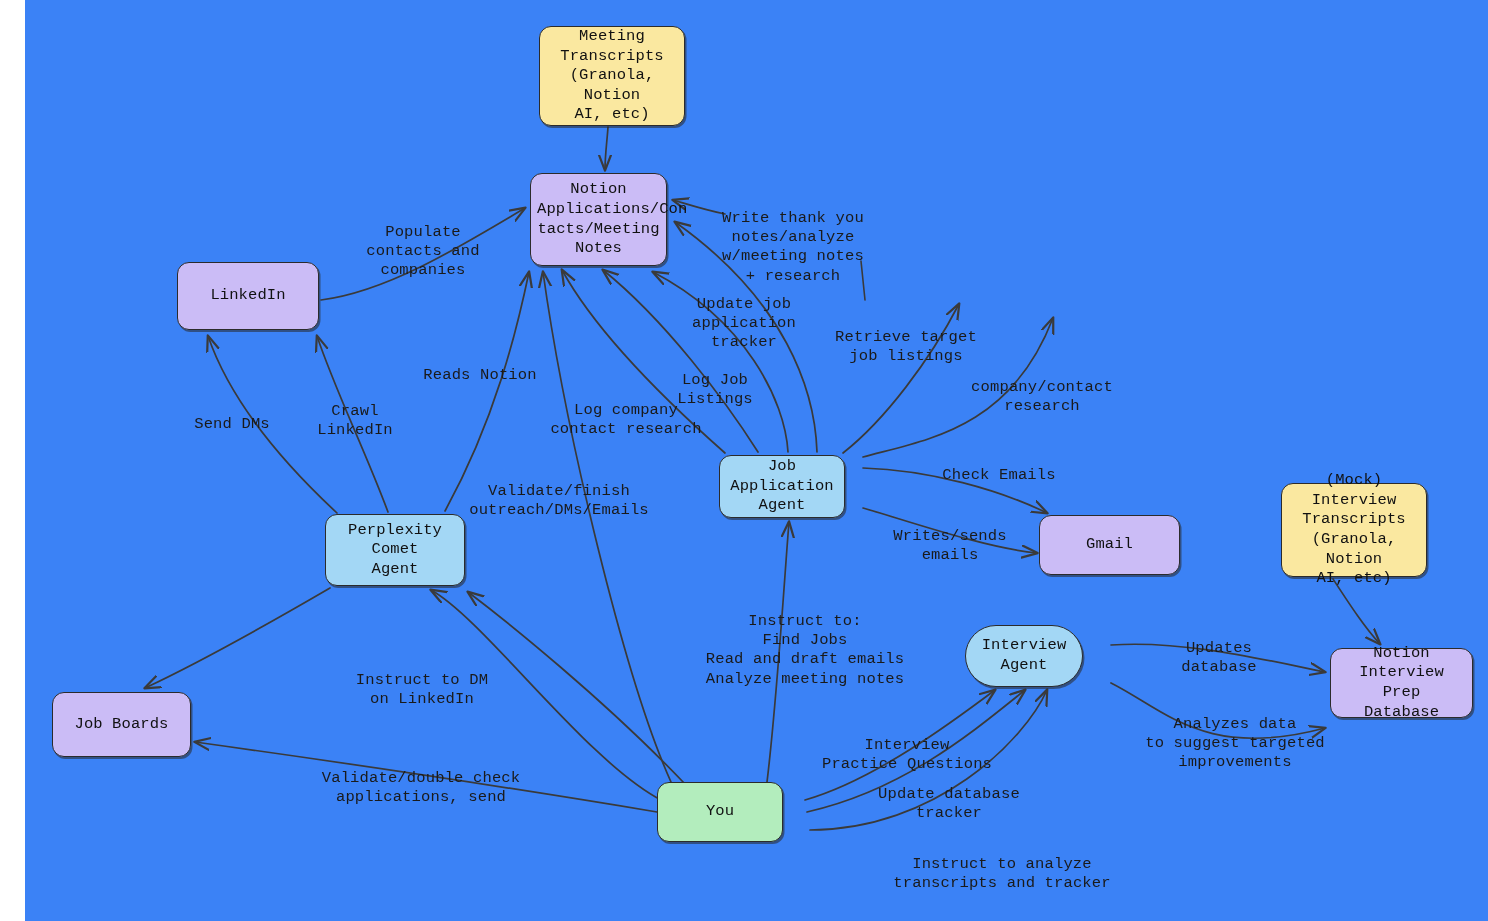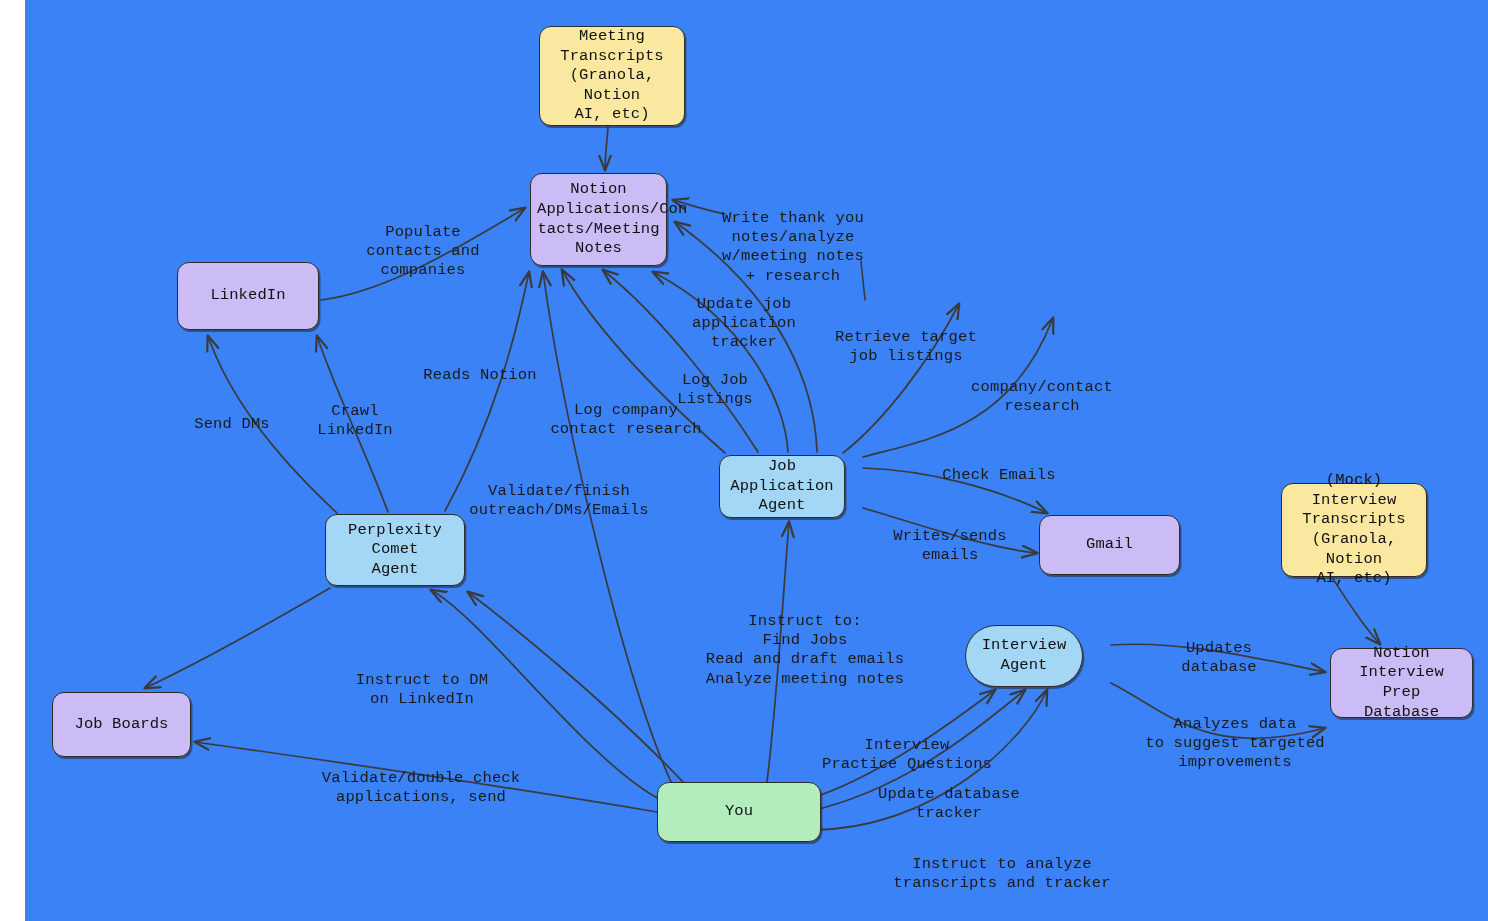--- a/index.html
+++ b/index.html
@@ -167,21 +167,21 @@
     <span>Interview Agent</span>
   </div>
   <div class="node n-purple" style="left:1305px;top:648px;width:143px;height:70px;">
     <span>Notion
 Interview Prep
 Database</span>
   </div>
   <div class="node n-purple" style="left:27px;top:692px;width:139px;height:65px;">
     <span>Job Boards</span>
   </div>
-  <div class="node n-green" style="left:632px;top:782px;width:164px;height:60px;">
+  <div class="node n-green" style="left:632px;top:782px;width:126px;height:60px;">
     <span>You</span>
   </div>
 
   <div class="edge-label" style="left:398px;top:252px;">Populate
 contacts and
 companies</div>
   <div class="edge-label" style="left:768px;top:247px;">Write thank you
 notes/analyze
 w/meeting notes
 + research</div>

